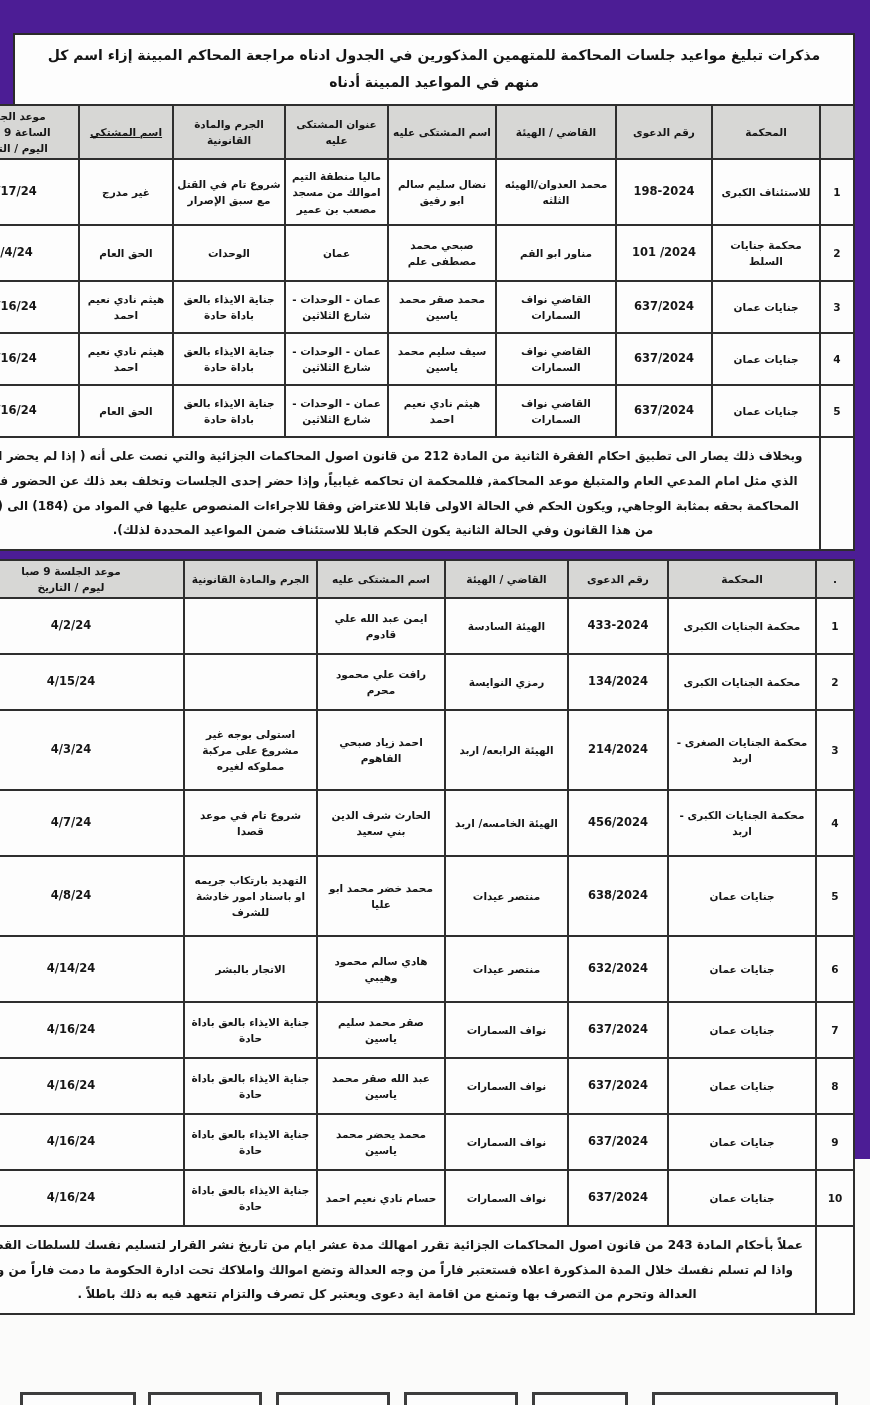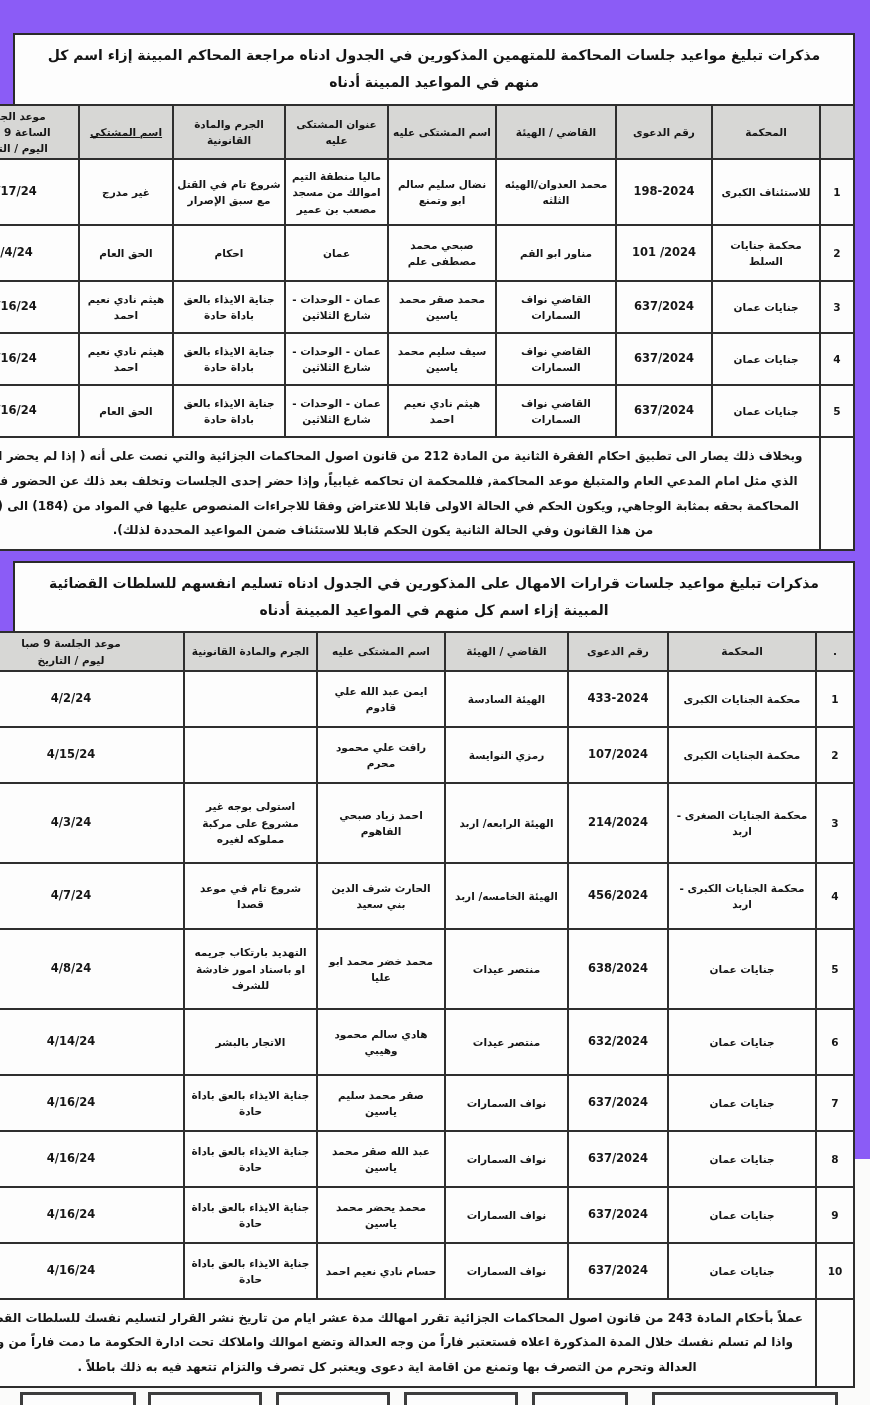--- a/index.html
+++ b/index.html
@@ -2,21 +2,21 @@
 <html lang="ar" dir="rtl"><head>
 <meta charset="utf-8">
 <style>
   html,body{margin:0;padding:0;}
   body{
     width:870px;height:1405px;position:relative;overflow:hidden;
     background:#fbfbfa;color:#111;
     font-family:"DejaVu Sans", sans-serif;
     font-weight:bold;
   }
-  .sheet{position:absolute;top:0;left:0;width:870px;height:1159px;background:#8b5cf6;}
+  .sheet{position:absolute;top:0;left:0;width:870px;height:1159px;background:#4c1d95;}
   .content{position:absolute;top:33px;right:15px;width:842px;}
   .title-box{
     border:2px solid #2b2b2b;background:#fdfdfd;
     text-align:center;font-size:14px;line-height:1.95;
     padding:7px 14px;color:#151515;
   }
   table{border-collapse:collapse;width:842px;table-layout:fixed;margin-top:-2px;background:#fdfdfd;}
   td,th{
     border:2px solid #2e2e2e;text-align:center;vertical-align:middle;
     font-size:10.5px;line-height:1.55;padding:2px 3px;color:#161616;
@@ -69,34 +69,34 @@
       <th class="w-comp">اسم المشتكي</th>
       <th class="w-sess pre">موعد الجلسة
 الساعة 9 صباح
 اليوم / التاريخ</th>
     </tr>
     <tr class="r1">
       <td>1</td>
       <td>للاستئناف الكبرى</td>
       <td class="num">198-2024</td>
       <td>محمد العدوان/الهيئه الثلثه</td>
-      <td>نضال سليم سالم ابو وتمنع</td>
+      <td>نضال سليم سالم ابو رفيق</td>
       <td>ماليا منطقة التيم اموالك من مسجد مصعب بن عمير</td>
       <td>شروع تام في القتل مع سبق الإصرار</td>
       <td>غير مدرج</td>
       <td class="num">4/17/24</td>
     </tr>
     <tr class="r2">
       <td>2</td>
       <td>محكمة جنايات السلط</td>
       <td class="num">101 /2024</td>
       <td>مناور ابو القم</td>
       <td>صبحي محمد مصطفى علم</td>
       <td>عمان</td>
-      <td>احكام</td>
+      <td>الوحدات</td>
       <td>الحق العام</td>
       <td class="num">7/4/24</td>
     </tr>
     <tr>
       <td>3</td>
       <td>جنايات عمان</td>
       <td class="num">637/2024</td>
       <td>القاضي نواف السمارات</td>
       <td>محمد صقر محمد ياسين</td>
       <td>عمان - الوحدات - شارع الثلاثين</td>
@@ -128,21 +128,20 @@
     </tr>
     <tr>
       <td></td>
       <td colspan="8" class="note-cell">وبخلاف ذلك يصار الى تطبيق احكام الفقرة الثانية من المادة 212 من قانون اصول المحاكمات الجزائية والتي نصت على أنه ( إذا لم يحضر المتهم الذي مثل امام المدعي العام والمتبلغ موعد المحاكمة, فللمحكمة ان تحاكمه غيابياً, وإذا حضر إحدى الجلسات وتخلف بعد ذلك عن الحضور فتجري المحاكمة بحقه بمثابة الوجاهي, ويكون الحكم في الحالة الاولى قابلا للاعتراض وفقا للاجراءات المنصوص عليها في المواد من (184) الى (189) من هذا القانون وفي الحالة الثانية يكون الحكم قابلا للاستئناف ضمن المواعيد المحددة لذلك).</td>
     </tr>
   </tbody>
       </table>
 
   <div class="gap"></div>
 
-  <div class="title-box">مذكرات تبليغ مواعيد جلسات قرارات الامهال على المذكورين في الجدول ادناه تسليم انفسهم للسلطات القضائية المبينة إزاء اسم كل منهم في المواعيد المبينة أدناه</div>
 
   <table class="t2">
     <tbody>
           <tr>
       <th class="w-no">.</th>
       <th class="w-court">المحكمة</th>
       <th class="w-case">رقم الدعوى</th>
       <th class="w-judge">القاضي / الهيئة</th>
       <th class="w-def">اسم المشتكى عليه</th>
       <th class="w-crime">الجرم والمادة القانونية</th>
@@ -154,21 +153,21 @@
       <td>محكمة الجنايات الكبرى</td>
       <td class="num">433-2024</td>
       <td>الهيئة السادسة</td>
       <td>ايمن عبد الله علي قادوم</td>
       <td></td>
       <td class="num">4/2/24</td>
     </tr>
     <tr>
       <td>2</td>
       <td>محكمة الجنايات الكبرى</td>
-      <td class="num">107/2024</td>
+      <td class="num">134/2024</td>
       <td>رمزي النوايسة</td>
       <td>رافت علي محمود محرم</td>
       <td></td>
       <td class="num">4/15/24</td>
     </tr>
     <tr class="tall">
       <td>3</td>
       <td>محكمة الجنايات الصغرى - اربد</td>
       <td class="num">214/2024</td>
       <td>الهيئة الرابعه/ اربد</td>

